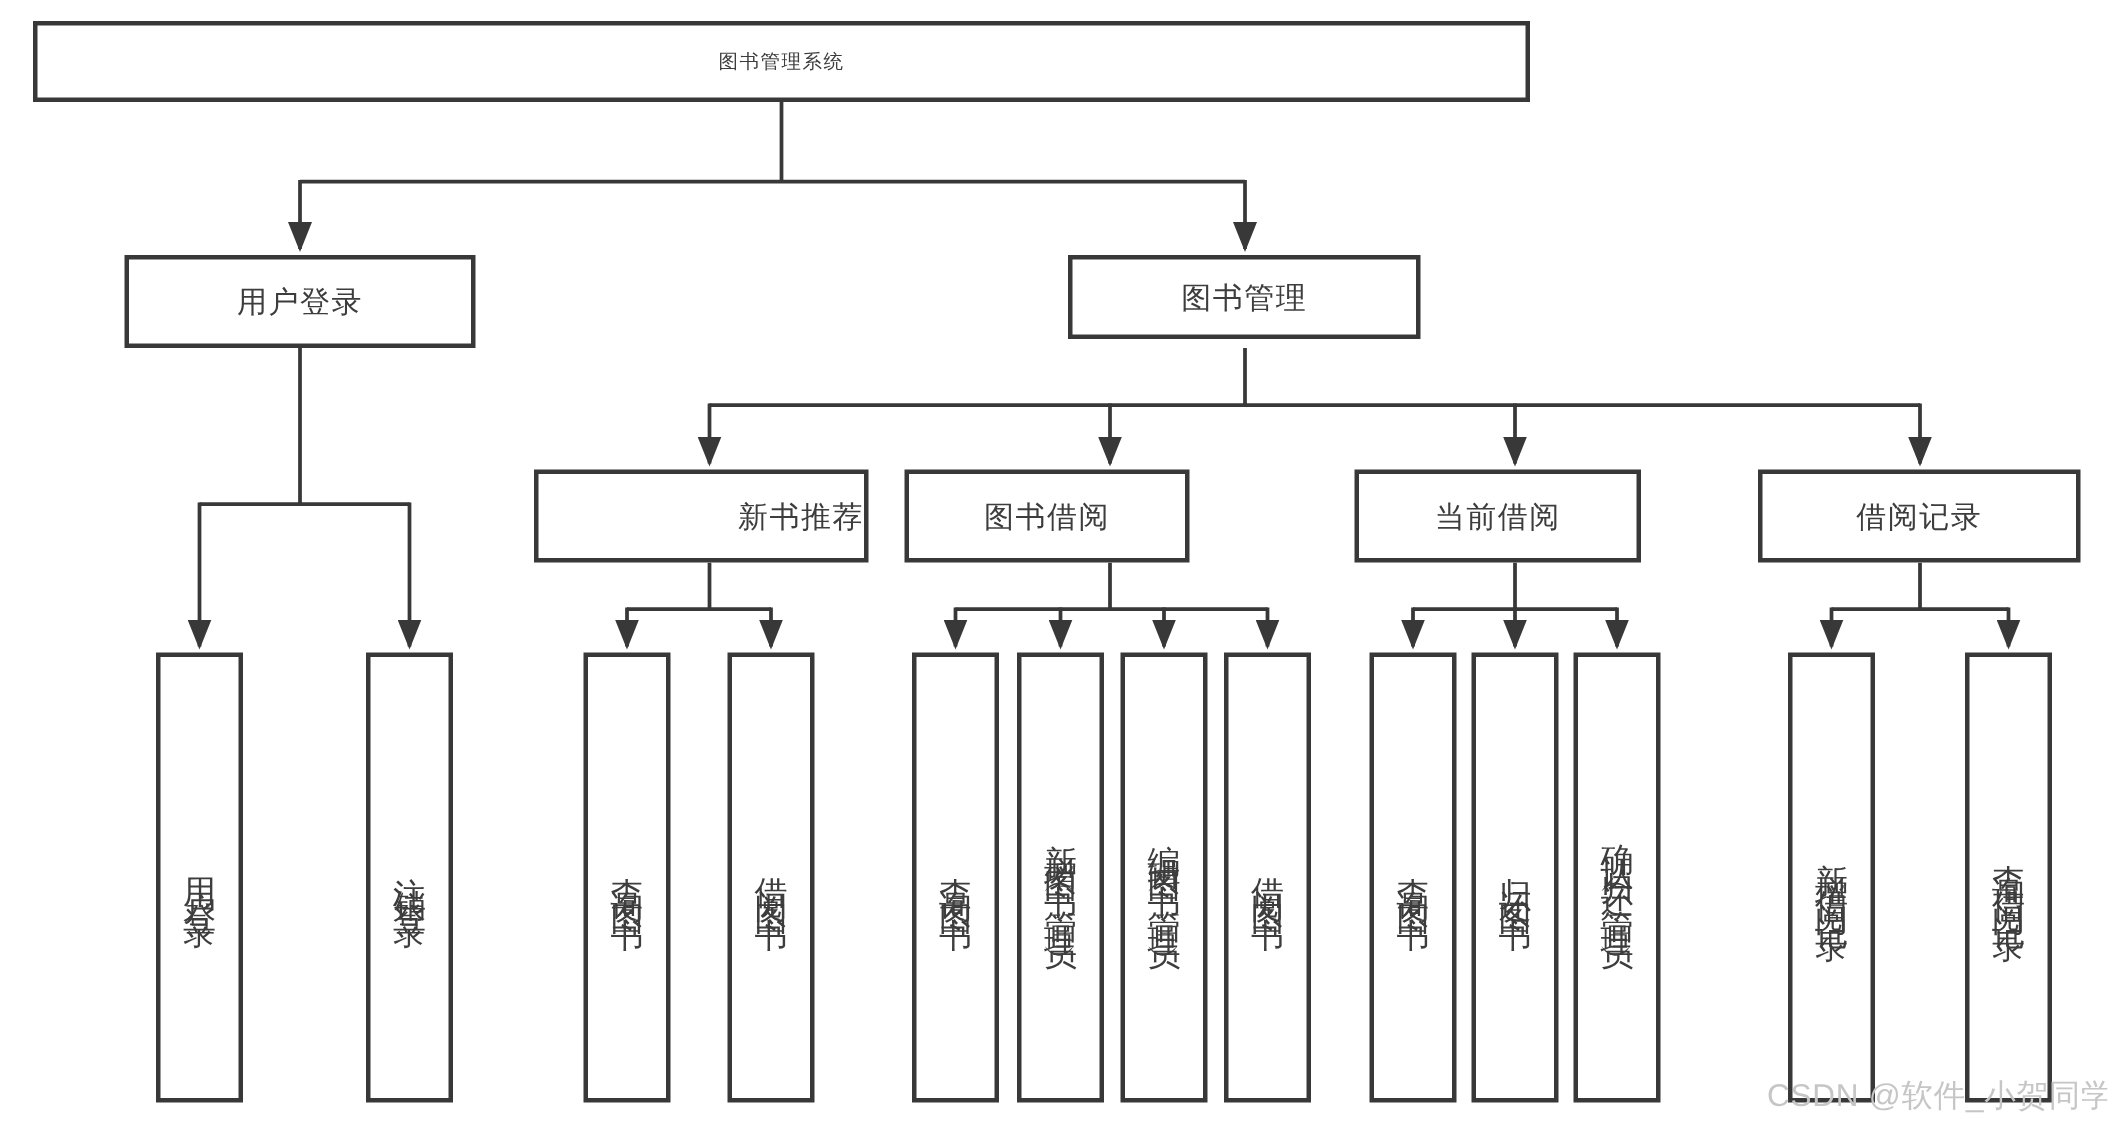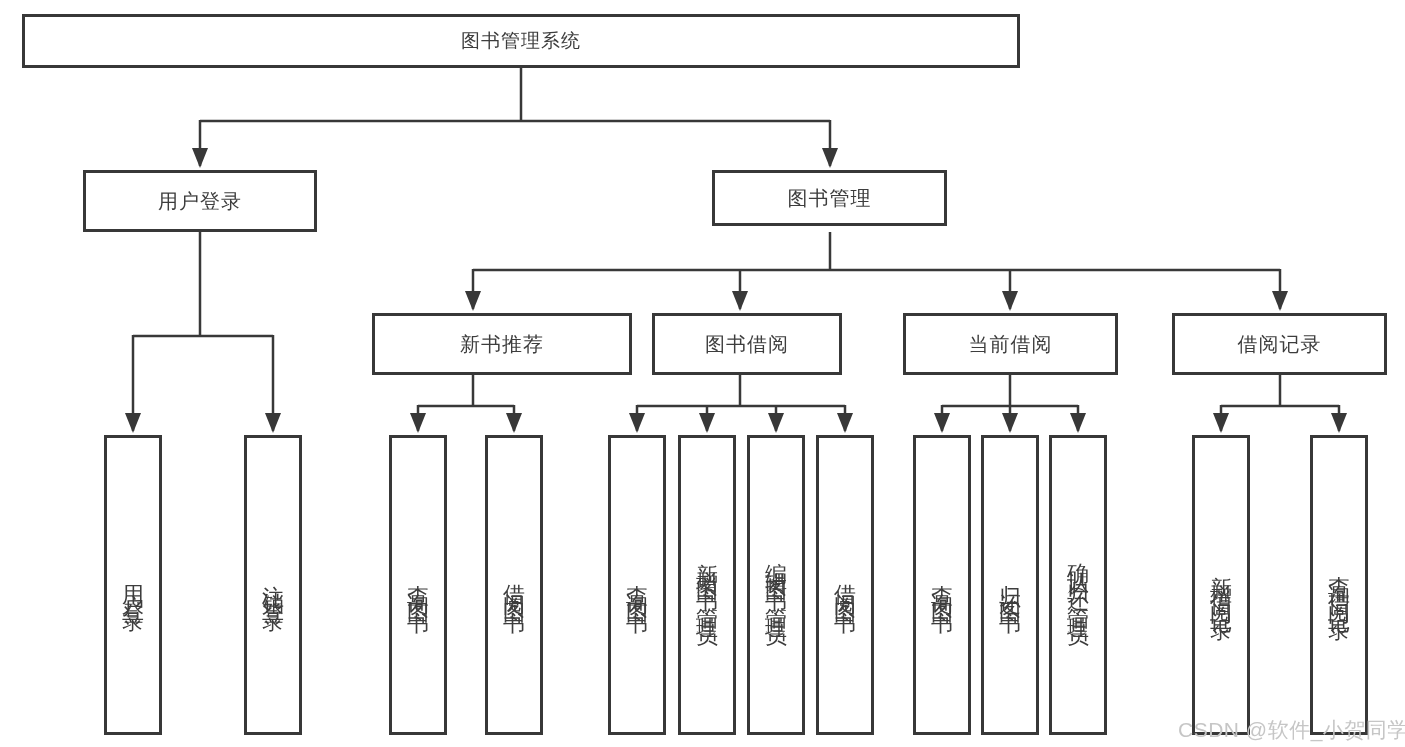--- a/index.html
+++ b/index.html
@@ -20,21 +20,21 @@
     position: absolute;
     box-sizing: border-box;
     border: 3px solid #383838;
     background: #ffffff;
     color: #3d3d3d;
     display: flex;
     align-items: center;
     justify-content: center;
   }
   .hnode { font-size: 20px; letter-spacing: 1px; }
-  .root  { font-size: 19px; align-items: center; }
+  .root  { font-size: 13px; align-items: center; }
   .vnode .vtext {
     writing-mode: vertical-rl;
     text-orientation: mixed;
     font-size: 22px;
     letter-spacing: 9px;
     line-height: 1;
   }
   .watermark {
     position: absolute;
     left: 1178px;
@@ -112,27 +112,27 @@
     <span>图书管理系统</span>
   </div>
 
   <div class="node hnode" style="left:83px; top:170px; width:234px; height:62px;">
     <span>用户登录</span>
   </div>
   <div class="node hnode" style="left:712px; top:170px; width:235px; height:56px;">
     <span>图书管理</span>
   </div>
 
-  <div class="node hnode" style="left:372px; top:313px; width:260px; height:62px;">
+  <div class="node hnode" style="left:356px; top:313px; width:223px; height:62px;justify-content:flex-end;">
     <span>新书推荐</span>
   </div>
-  <div class="node hnode" style="left:652px; top:313px; width:190px; height:62px;">
+  <div class="node hnode" style="left:603px; top:313px; width:190px; height:62px;">
     <span>图书借阅</span>
   </div>
-  <div class="node hnode" style="left:903px; top:313px; width:215px; height:62px;">
+  <div class="node hnode" style="left:903px; top:313px; width:191px; height:62px;">
     <span>当前借阅</span>
   </div>
   <div class="node hnode" style="left:1172px; top:313px; width:215px; height:62px;">
     <span>借阅记录</span>
   </div>
 
   <div class="node vnode" style="left:104px; top:435px; width:58px; height:300px;">
     <span class="vtext">用户登录</span>
   </div>
   <div class="node vnode" style="left:244px; top:435px; width:58px; height:300px;">

